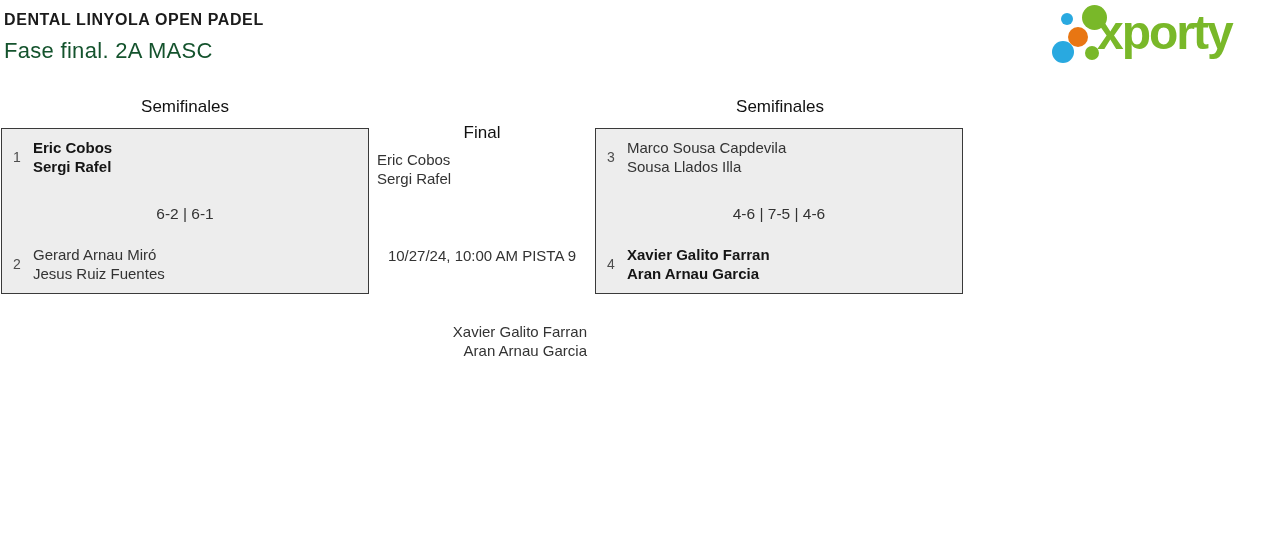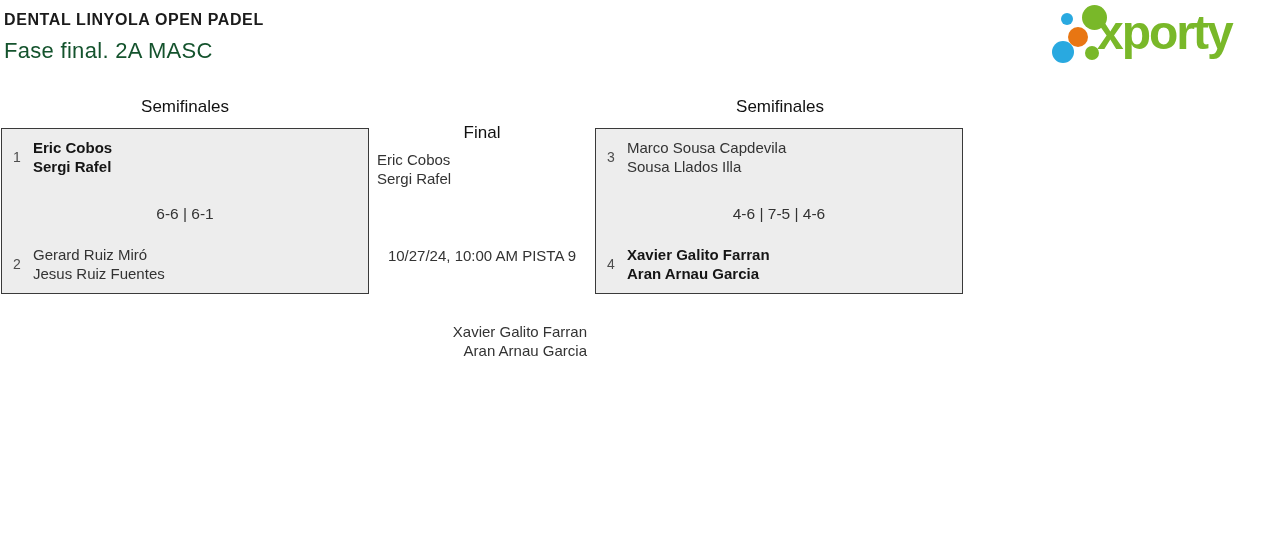--- a/index.html
+++ b/index.html
@@ -116,25 +116,25 @@
 <div class="abs round-header rh-right">Semifinales</div>
 
 <div class="abs match-box mb-left">
   <div class="team-row top winner">
     <span class="seed">1</span>
     <div class="players">
       <div>Eric Cobos</div>
       <div>Sergi Rafel</div>
     </div>
   </div>
-  <div class="score">6-6 | 6-1</div>
+  <div class="score">6-2 | 6-1</div>
   <div class="team-row bottom">
     <span class="seed">2</span>
     <div class="players">
-      <div>Gerard Ruiz Miró</div>
+      <div>Gerard Arnau Miró</div>
       <div>Jesus Ruiz Fuentes</div>
     </div>
   </div>
 </div>
 
 <div class="abs match-box mb-right">
   <div class="team-row top">
     <span class="seed">3</span>
     <div class="players">
       <div>Marco Sousa Capdevila</div>

